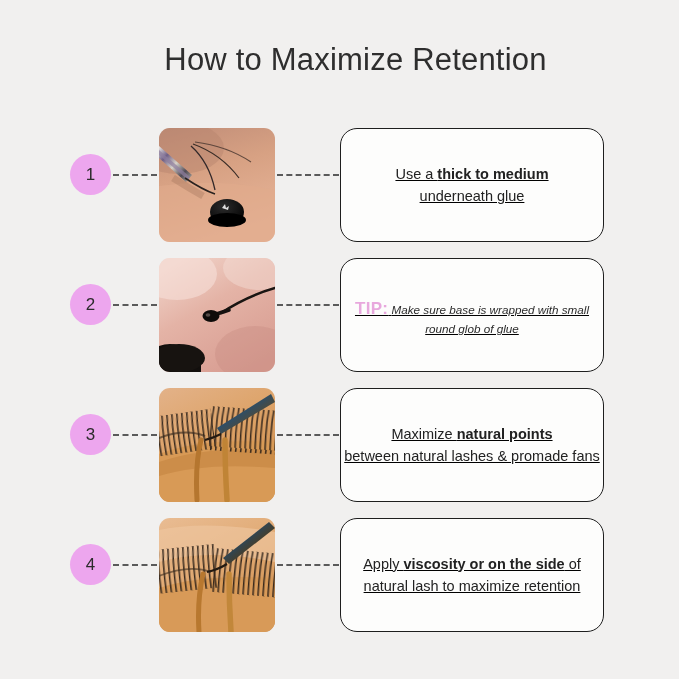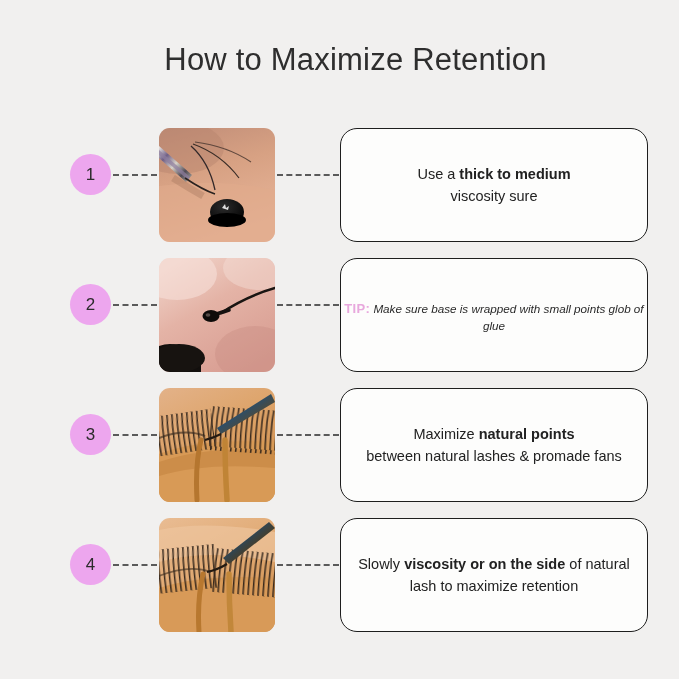--- a/index.html
+++ b/index.html
@@ -85,31 +85,32 @@
     border-radius: 11px;
     overflow: hidden;
   }
   .photo svg { display: block; width: 116px; height: 114px; }
 
   
   .card {
     position: absolute;
     left: 340px;
     top: 0;
-    width: 308px;
+    width: 264px;
     height: 114px;
     box-sizing: border-box;
     background: #fdfdfc;
     border: 1.4px solid #1e1e1e;
     border-radius: 17px;
     display: flex;
     flex-direction: column;
     align-items: center;
     justify-content: center;
     padding: 6px 2px;
+    text-decoration: underline;
   }
   .card-line {
     font-size: 14.5px;
     color: #222;
     line-height: 1.55;
     text-align: center;
     font-family: "Liberation Sans", sans-serif;
   }
   .card-line b { font-weight: bold; }
 
@@ -118,21 +119,21 @@
     text-align: center;
     font-style: italic;
     font-size: 11.7px;
     color: #2a2a2a;
     line-height: 1.45;
   }
   .tip-label {
     color: #e8a8dd;
     font-weight: bold;
     font-style: normal;
-    font-size: 13px;
+    font-size: 17px;
     letter-spacing: 0.3px;
   }
 </style>
 </head>
 <body>
 
 <div class="infographic">
 
   <div class="title">How to Maximize Retention</div>
 
@@ -176,21 +177,21 @@
         <ellipse cx="68" cy="92" rx="19" ry="7" fill="#000"></ellipse>
         <path d="M63 80 l3 -4 l1 4 l3 -2 l-1 4 z" fill="#fff" opacity="0.85"></path>
       </svg>
     </div>
 
     <div class="dash dash-right"></div>
 
     <div class="card">
       <div class="card-line">
         <span>Use a </span><b>thick to medium</b><br>
-        <span>viscosity sure</span>
+        <span>underneath glue</span>
       </div>
     </div>
   </div>
 
   <div class="row row-2">
     <div class="step-circle">
       <span>2</span>
     </div>
     <div class="dash dash-left"></div>
 
@@ -214,21 +215,21 @@
         <path d="M0 88 Q22 80 42 104 L42 114 L0 114 Z" fill="#120f0d"></path>
         <ellipse cx="20" cy="100" rx="26" ry="14" fill="#171310"></ellipse>
       </svg>
     </div>
 
     <div class="dash dash-right"></div>
 
     <div class="card">
       <div class="tip-block">
         <span class="tip-label">TIP:</span>
-        <span>Make sure base is wrapped with small points glob of glue</span>
+        <span>Make sure base is wrapped with small round glob of glue</span>
       </div>
     </div>
   </div>
 
   <div class="row row-3">
     <div class="step-circle">
       <span>3</span>
     </div>
     <div class="dash dash-left"></div>
 
@@ -319,18 +320,18 @@
         <path d="M68 46 Q58 52 48 54" stroke="#231a12" stroke-width="2.2" fill="none"></path>
         <path d="M44 56 Q38 82 40 114" stroke="#b8782f" stroke-width="5" fill="none" stroke-linecap="round"></path>
         <path d="M70 56 Q70 84 72 114" stroke="#c2873a" stroke-width="5.5" fill="none" stroke-linecap="round"></path>
       </svg>
     </div>
 
     <div class="dash dash-right"></div>
 
     <div class="card">
       <div class="card-line">
-        <span>Slowly </span><b>viscosity or on the side</b><span> of natural lash to maximize retention</span>
+        <span>Apply </span><b>viscosity or on the side</b><span> of natural lash to maximize retention</span>
       </div>
     </div>
   </div>
 
 </div>
 
 </body></html>

